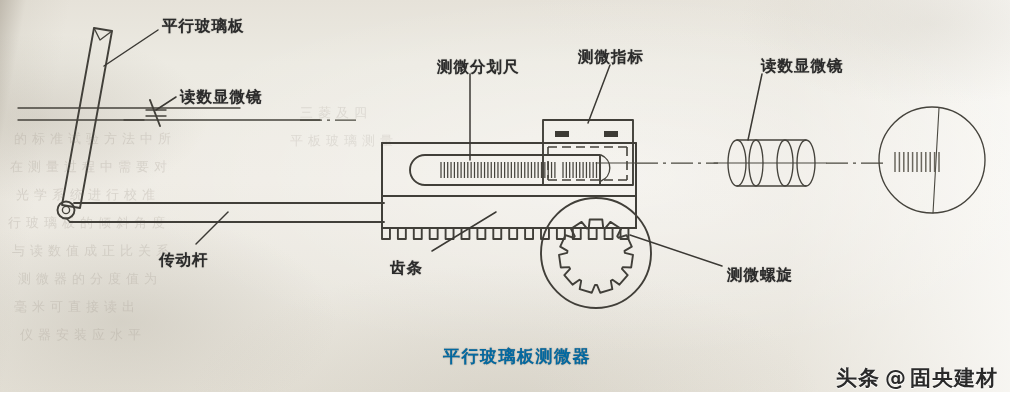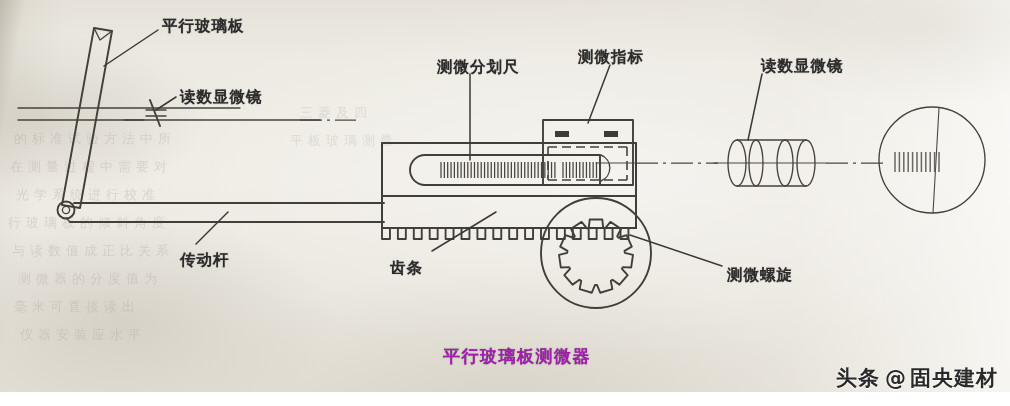--- a/index.html
+++ b/index.html
@@ -62,21 +62,21 @@
     font-family: "DejaVu Sans", "Liberation Sans", sans-serif;
     text-shadow: 0 0 1.1px rgba(60,58,52,0.55);
   }
   #caption {
     position: absolute;
     left: 443px;
     top: 345px;
     font-size: 17px;
     font-weight: 700;
     letter-spacing: 1.5px;
-    color: #a21caf;
+    color: #0369a1;
     white-space: nowrap;
     font-family: "DejaVu Sans", "Liberation Sans", sans-serif;
     text-shadow: 0 0 1.2px rgba(50,48,44,0.6);
   }
   #watermark {
     position: absolute;
     right: 12px;
     bottom: 0;
     font-size: 21px;
     font-weight: 700;
@@ -278,21 +278,21 @@
       <path class="leader" d="M 722 266 L 630 235"></path>
     </g>
   </svg>
 
   <div id="label-layer">
       <div class="lbl" style="left: 162px; top: 16px;">平行玻璃板</div>
       <div class="lbl" style="left: 180px; top: 87px;">读数显微镜</div>
       <div class="lbl" style="left: 437px; top: 57px;">测微分划尺</div>
       <div class="lbl" style="left: 578px; top: 47px;">测微指标</div>
       <div class="lbl" style="left: 761px; top: 56px;">读数显微镜</div>
-      <div class="lbl" style="left: 180px; top: 250px;">传动杆</div>
+      <div class="lbl" style="left: 159px; top: 250px;">传动杆</div>
       <div class="lbl" style="left: 390px; top: 258px; text-align: center;">齿条</div>
       <div class="lbl" style="left: 727px; top: 265px;">测微螺旋</div>
     </div>
 
   <div id="caption">平行玻璃板测微器</div>
 
   <div id="watermark">
     <span>头条</span><i class="at">@</i><span>固央建材</span>
   </div>
 

